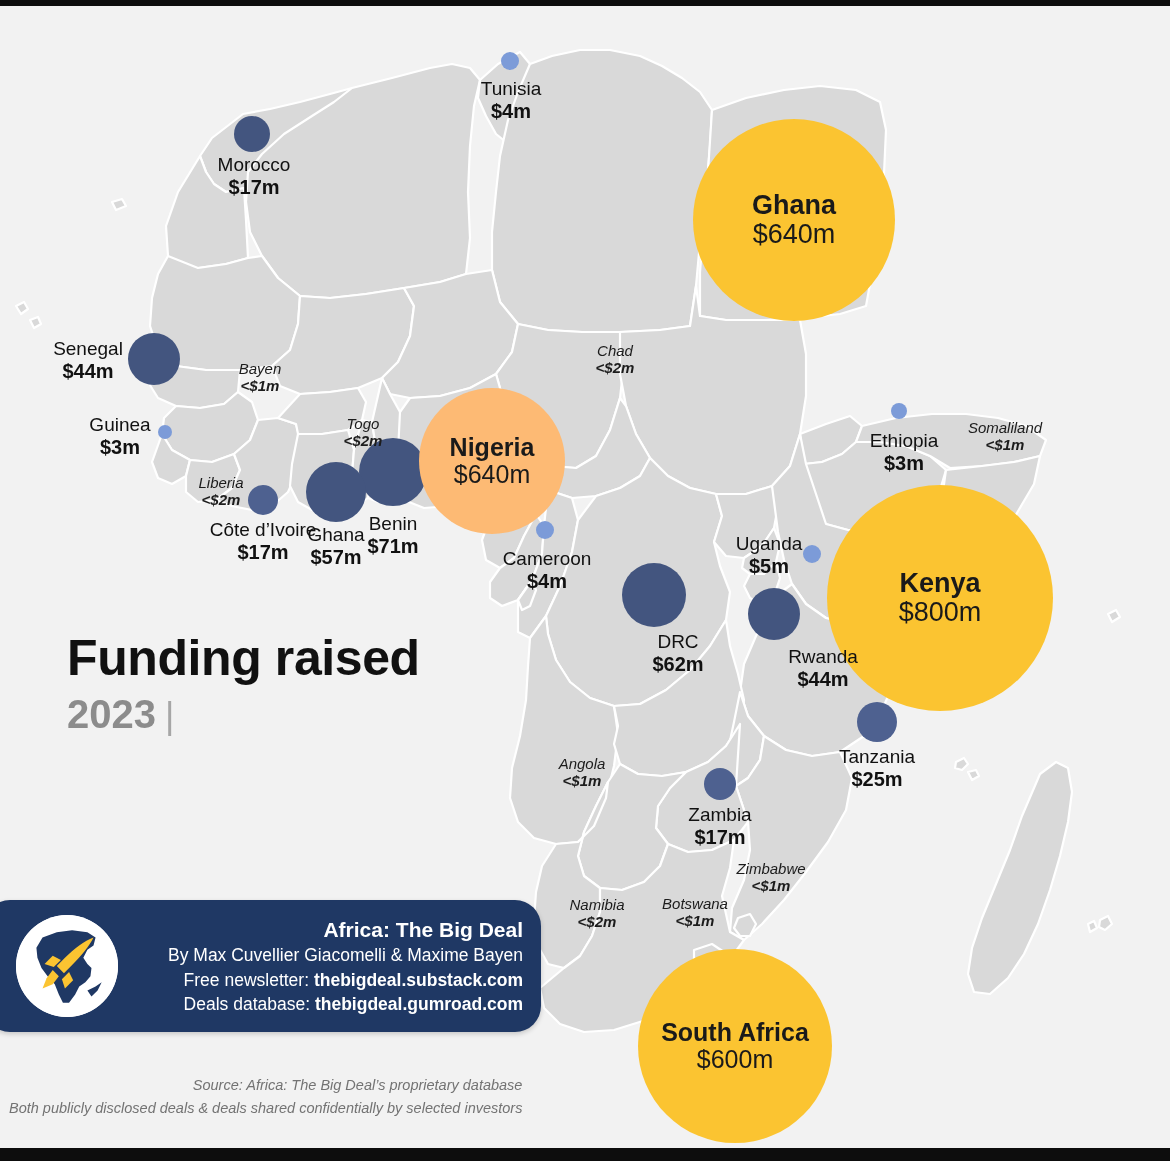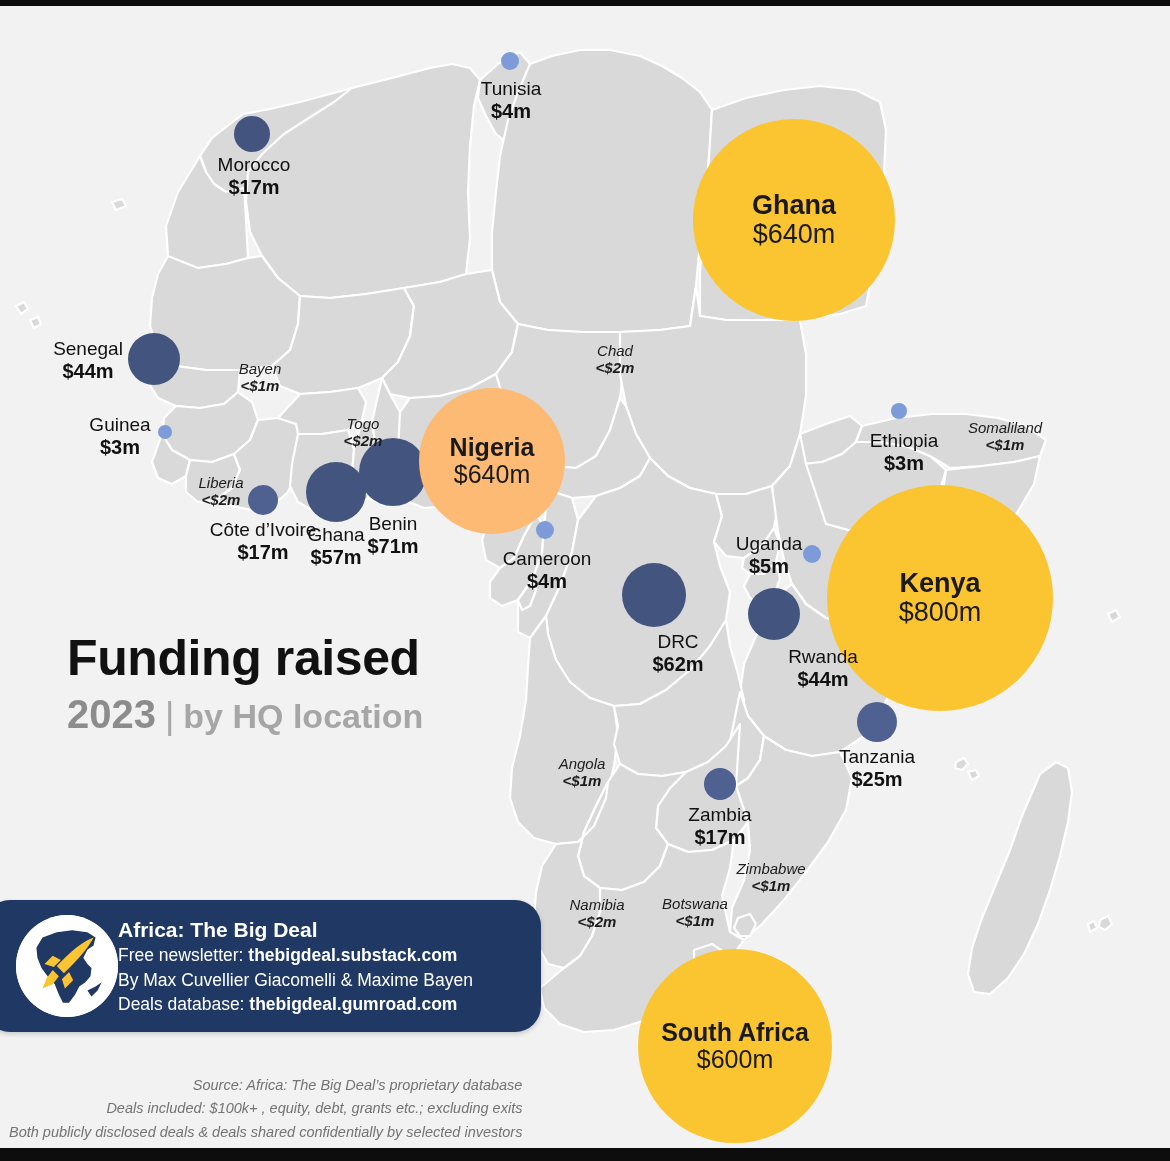--- a/index.html
+++ b/index.html
@@ -52,21 +52,21 @@
   #brand-card{
     position:absolute;left:-16px;top:894px;width:557px;height:132px;
     background:#1f3864;border-radius:26px;z-index:30;
     display:flex;align-items:center;box-shadow:0 2px 5px rgba(0,0,0,.18);
   }
   #brand-logo{
     width:102px;height:102px;border-radius:50%;background:#fff;
     margin-left:32px;flex:0 0 auto;position:relative;
     display:flex;align-items:center;justify-content:center;
   }
-  #brand-text{flex:1;text-align:left;color:#fff;padding-right:18px;}
+  #brand-text{flex:1;text-align:right;color:#fff;padding-right:18px;}
   #brand-text .bt-title{font-size:21px;font-weight:bold;line-height:1.3;}
   #brand-text .bt-line{font-size:17.5px;line-height:1.38;}
   #brand-text .bt-line b{font-weight:bold;}
 
   
   #footnote{position:absolute;left:9px;top:1068px;z-index:30;}
   #footnote div{
     font-size:14.5px;font-style:italic;color:#737373;line-height:1.62;
     font-family:"Liberation Sans","DejaVu Sans",sans-serif;
     text-align:right;
@@ -300,49 +300,47 @@
         <div class="l-name">Botswana</div>
         <div class="l-val">&lt;$1m</div>
       </div>
     </div>
 
   <div id="title-block">
     <div class="t-l1">Funding raised</div>
     <div id="sub-line">
       <span class="s-year">2023</span>
       <span class="s-sep">|</span>
-      <span class="s-by">by HQ location</span>
     </div>
   </div>
 
   <div id="brand-card">
     <div id="brand-logo">
       <svg viewBox="0 0 100 100" width="102" height="102" aria-hidden="true">
         <circle cx="50" cy="50" r="50" fill="#ffffff"></circle>
         <path d="M26,22 L40,17 L55,15 L70,17 L78,22 L76,30 L70,34 L66,42 L70,48 L74,52 L73,60 L68,66 L62,70 L58,78 L52,86 L46,86 L42,78 L38,68 L31,60 L25,52 L21,42 L20,32 Z" fill="#1f3864"></path>
         <path d="M70,74 L78,70 L84,66 L80,74 L74,80 Z" fill="#1f3864"></path>
         <g fill="#fbc431">
           <path d="M76,22 C72,30 64,40 55,49 L47,57 L40,50 L48,42 C57,33 67,25 76,22 Z"></path>
           <path d="M44,44 L36,40 L28,48 L37,51 Z"></path>
           <path d="M52,56 L56,64 L48,72 L45,63 Z"></path>
           <path d="M36,54 L30,62 L26,72 L36,68 L42,60 Z"></path>
         </g>
       </svg>
     </div>
     <div id="brand-text">
       <div class="bt-title">Africa: The Big Deal</div>
+      <div class="bt-line">By Max Cuvellier Giacomelli &amp; Maxime Bayen</div>
       <div class="bt-line">
         <span>Free newsletter: </span><b>thebigdeal.substack.com</b>
       </div>
-      <div class="bt-line">By Max Cuvellier Giacomelli &amp; Maxime Bayen</div>
       <div class="bt-line">
         <span>Deals database: </span><b>thebigdeal.gumroad.com</b>
       </div>
     </div>
   </div>
 
   <div id="footnote">
     <div>Source: Africa: The Big Deal’s proprietary database</div>
-    <div>Deals included:  $100k+ , equity, debt, grants etc.; excluding exits</div>
     <div>Both publicly disclosed deals &amp; deals shared confidentially by selected investors</div>
   </div>
 
 </div>
 
 </body></html>

